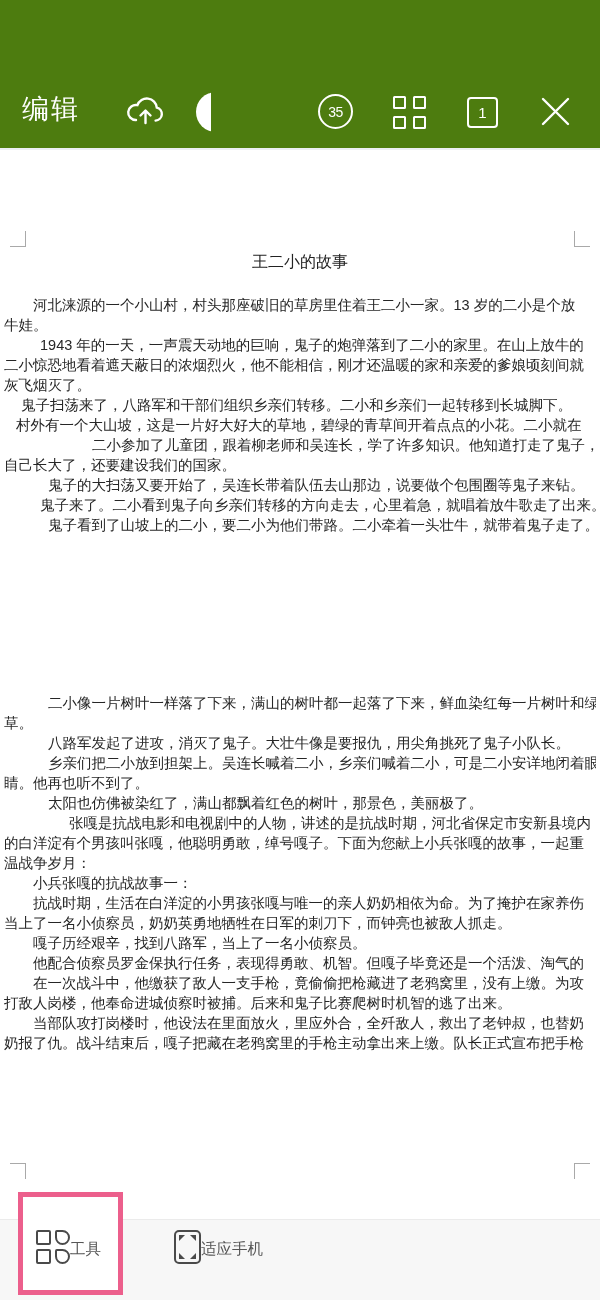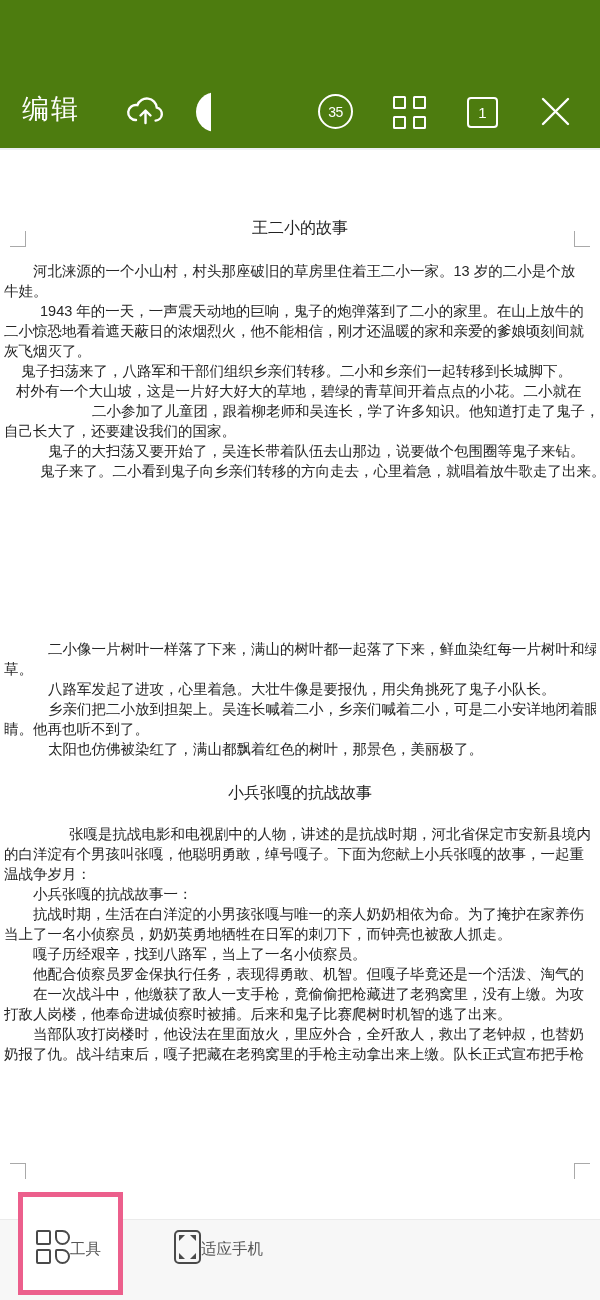--- a/index.html
+++ b/index.html
@@ -28,21 +28,21 @@
   .page{position:absolute;left:0;top:148px;width:600px;height:1071px;background:#fff;
         border-top:2px solid #eceff2;box-sizing:border-box;}
   .mark{position:absolute;width:16px;height:16px;box-sizing:border-box;}
   .mark-tl{left:10px;top:81px;border-right:1.8px solid #a9a9a9;border-bottom:1.8px solid #a9a9a9;}
   .mark-tr{right:10px;top:81px;border-left:1.8px solid #a9a9a9;border-bottom:1.8px solid #a9a9a9;}
   .mark-bl{left:10px;top:1013px;border-right:1.8px solid #a9a9a9;border-top:1.8px solid #a9a9a9;}
   .mark-br{right:10px;top:1013px;border-left:1.8px solid #a9a9a9;border-top:1.8px solid #a9a9a9;}
 
   .content{position:absolute;left:4px;right:4px;top:0;}
   .doc-title{font-size:16px;line-height:20px;color:#222;text-align:center;white-space:nowrap;overflow:hidden;}
-  .t1{margin-top:68px;margin-bottom:23px;font-family:Liberation Serif, serif;}
+  .t1{margin-top:102px;margin-bottom:23px;font-family:Liberation Serif, serif;}
   .t2{margin-top:24px;margin-bottom:21px;}
   .line{font-size:14.5px;line-height:20px;color:#262626;white-space:nowrap;overflow:hidden;}
   .i08{padding-left:12px;} .i12{padding-left:17px;} .i2{padding-left:29px;}
   .i25{padding-left:36px;} .i3{padding-left:44px;} .i45{padding-left:65px;} .i6{padding-left:88px;}
   .gap-spacer{height:158px;}
 
   
   .toolbar{position:absolute;left:0;top:1219px;width:600px;height:81px;background:#f7f7f7;
            border-top:1px solid #ebebeb;box-sizing:border-box;z-index:1;}
   .highlight-box{position:absolute;left:18px;top:1192px;width:105px;height:103px;background:#fff;
@@ -116,31 +116,31 @@
       <div class="line i0">牛娃。</div>
       <div class="line i25">1943 年的一天，一声震天动地的巨响，鬼子的炮弹落到了二小的家里。在山上放牛的</div>
       <div class="line i0">二小惊恐地看着遮天蔽日的浓烟烈火，他不能相信，刚才还温暖的家和亲爱的爹娘顷刻间就</div>
       <div class="line i0">灰飞烟灭了。</div>
       <div class="line i12">鬼子扫荡来了，八路军和干部们组织乡亲们转移。二小和乡亲们一起转移到长城脚下。</div>
       <div class="line i08">村外有一个大山坡，这是一片好大好大的草地，碧绿的青草间开着点点的小花。二小就在</div>
       <div class="line i6">二小参加了儿童团，跟着柳老师和吴连长，学了许多知识。他知道打走了鬼子，</div>
       <div class="line i0">自己长大了，还要建设我们的国家。</div>
       <div class="line i3">鬼子的大扫荡又要开始了，吴连长带着队伍去山那边，说要做个包围圈等鬼子来钻。</div>
       <div class="line i25">鬼子来了。二小看到鬼子向乡亲们转移的方向走去，心里着急，就唱着放牛歌走了出来。</div>
+      <div class="line i3">鬼子看到了山坡上的二小，要二小为他们带路。二小牵着一头壮牛，就带着鬼子走了。</div>
 
       <div class="gap-spacer"></div>
 
       <div class="line i3">二小像一片树叶一样落了下来，满山的树叶都一起落了下来，鲜血染红每一片树叶和绿</div>
       <div class="line i0">草。</div>
-      <div class="line i3">八路军发起了进攻，心里着急。大壮牛像是要报仇，用尖角挑死了鬼子小队长。</div>
+      <div class="line i3">八路军发起了进攻，消灭了鬼子。大壮牛像是要报仇，用尖角挑死了鬼子小队长。</div>
       <div class="line i3">乡亲们把二小放到担架上。吴连长喊着二小，乡亲们喊着二小，可是二小安详地闭着眼</div>
       <div class="line i0">睛。他再也听不到了。</div>
       <div class="line i3">太阳也仿佛被染红了，满山都飘着红色的树叶，那景色，美丽极了。</div>
 
-      <div class="doc-title t2">小兵张嘎的抗战故事</div>
 
       <div class="line i45">张嘎是抗战电影和电视剧中的人物，讲述的是抗战时期，河北省保定市安新县境内</div>
       <div class="line i0">的白洋淀有个男孩叫张嘎，他聪明勇敢，绰号嘎子。下面为您献上小兵张嘎的故事，一起重</div>
       <div class="line i0">温战争岁月：</div>
       <div class="line i2">小兵张嘎的抗战故事一：</div>
       <div class="line i2">抗战时期，生活在白洋淀的小男孩张嘎与唯一的亲人奶奶相依为命。为了掩护在家养伤</div>
       <div class="line i0">当上了一名小侦察员，奶奶英勇地牺牲在日军的刺刀下，而钟亮也被敌人抓走。</div>
       <div class="line i2">嘎子历经艰辛，找到八路军，当上了一名小侦察员。</div>
       <div class="line i2">他配合侦察员罗金保执行任务，表现得勇敢、机智。但嘎子毕竟还是一个活泼、淘气的</div>
       <div class="line i2">在一次战斗中，他缴获了敌人一支手枪，竟偷偷把枪藏进了老鸦窝里，没有上缴。为攻</div>

